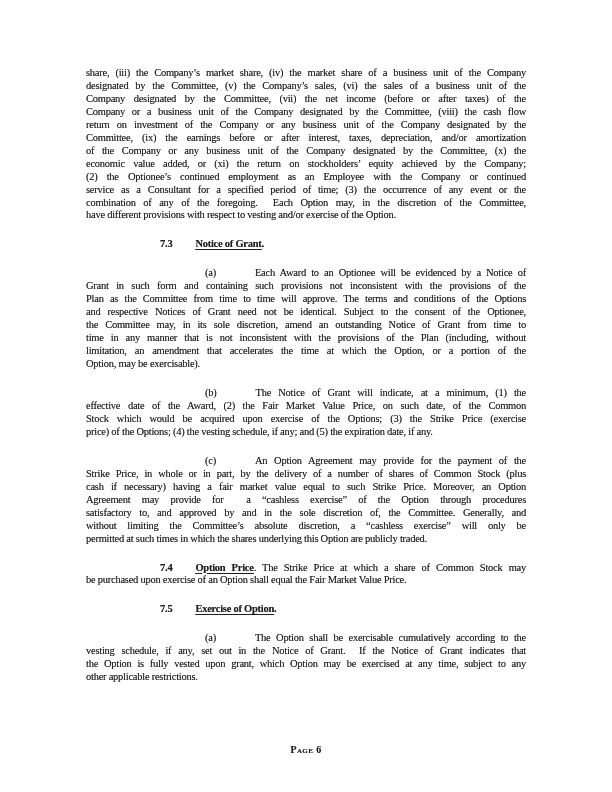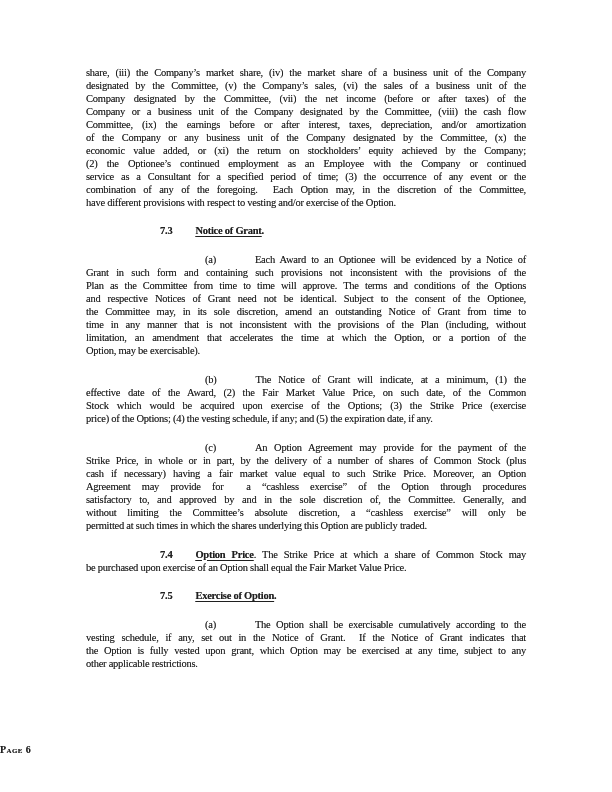--- a/index.html
+++ b/index.html
@@ -28,38 +28,39 @@
   .line { text-align: justify; text-align-last: justify; }
   .line.last { text-align-last: left; }
   .heading .line { text-align: left; text-align-last: left; }
   .tab { display: inline-block; height: 1px; vertical-align: baseline; }
   .b { font-weight: bold; }
   .u { text-decoration: underline; text-underline-offset: 1.5px; text-decoration-thickness: 1px; text-align: center; }
   .footer {
     position: absolute;
     left: 0; top: 744px;
     width: 612px;
-    text-align: left;
+    text-align: center;
     font-size: 10px;
     font-weight: bold;
     font-variant: small-caps;
     letter-spacing: 0.4px;
     text-shadow: 0 0 0.35px rgba(25,25,25,0.55);
   }
 </style>
 </head>
 <body>
 
 <div class="page" style="background: rgb(255, 255, 255); color: rgb(31, 31, 31);">
   <div class="doc">
       <div class="block para">
         <div class="line"><span class="">share, (iii) the Company’s market share, (iv) the market share of a business unit of the Company</span></div>
         <div class="line"><span class="">designated by the Committee, (v) the Company’s sales, (vi) the sales of a business unit of the</span></div>
         <div class="line"><span class="">Company designated by the Committee, (vii) the net income (before or after taxes) of the</span></div>
         <div class="line"><span class="">Company or a business unit of the Company designated by the Committee, (viii) the cash flow</span></div>
+        <div class="line"><span class="">return on investment of the Company or any business unit of the Company designated by the</span></div>
         <div class="line"><span class="">Committee, (ix) the earnings before or after interest, taxes, depreciation, and/or amortization</span></div>
         <div class="line"><span class="">of the Company or any business unit of the Company designated by the Committee, (x) the</span></div>
         <div class="line"><span class="">economic value added, or (xi) the return on stockholders’ equity achieved by the Company;</span></div>
         <div class="line"><span class="">(2) the Optionee’s continued employment as an Employee with the Company or continued</span></div>
         <div class="line"><span class="">service as a Consultant for a specified period of time; (3) the occurrence of any event or the</span></div>
         <div class="line"><span class="">combination of any of the foregoing.&nbsp; Each Option may, in the discretion of the Committee,</span></div>
         <div class="line last"><span class="">have different provisions with respect to vesting and/or exercise of the Option.</span></div>
       </div>
       <div class="block heading">
         <div class="line last"><span class="tab" style="width: 74px;"></span><span class="b ">7.3</span><span class="tab" style="width: 23px;"></span><span class="b u">Notice of Grant</span><span class="b ">.</span></div>

